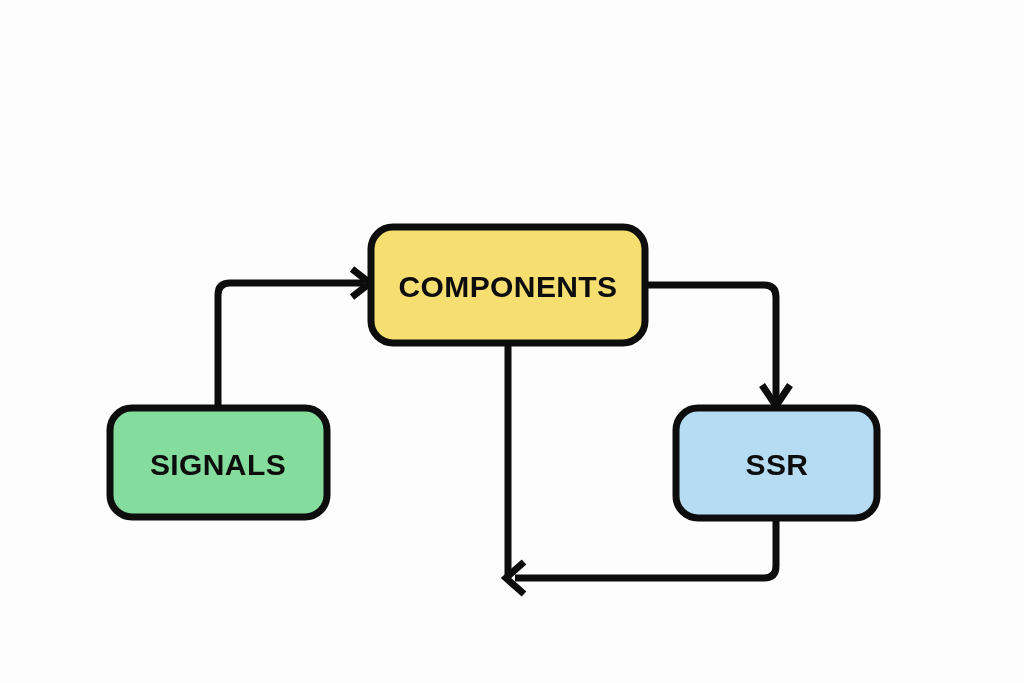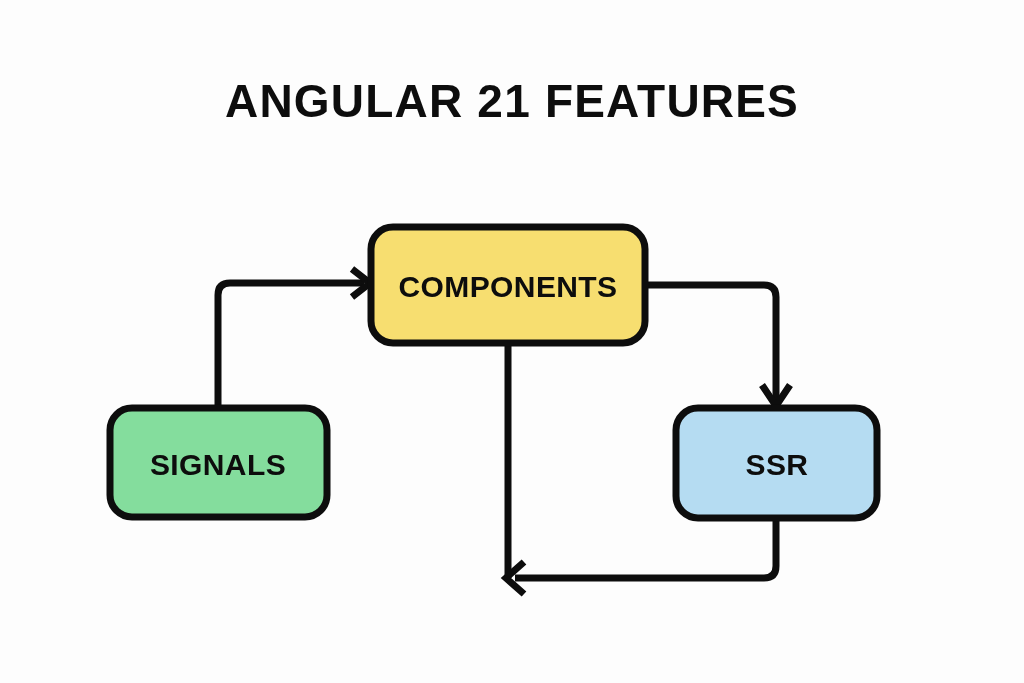--- a/index.html
+++ b/index.html
@@ -67,21 +67,20 @@
     stroke-width: 7;
     stroke-linecap: butt;
     stroke-linejoin: miter;
   }
 </style>
 </head>
 <body>
 
 <div id="canvas">
 
-  <div id="diagram-title">ANGULAR 21 FEATURES</div>
 
   <svg id="flow-svg" viewBox="0 0 1024 683">
 
     <g>
 
       <g>
         <path class="edge-path" d="M 218 408 L 218 295 Q 218 283 230 283 L 364 283"></path>
         <path class="edge-head" d="M 352 269 L 370 283 L 352 297"></path>
       </g>
 

